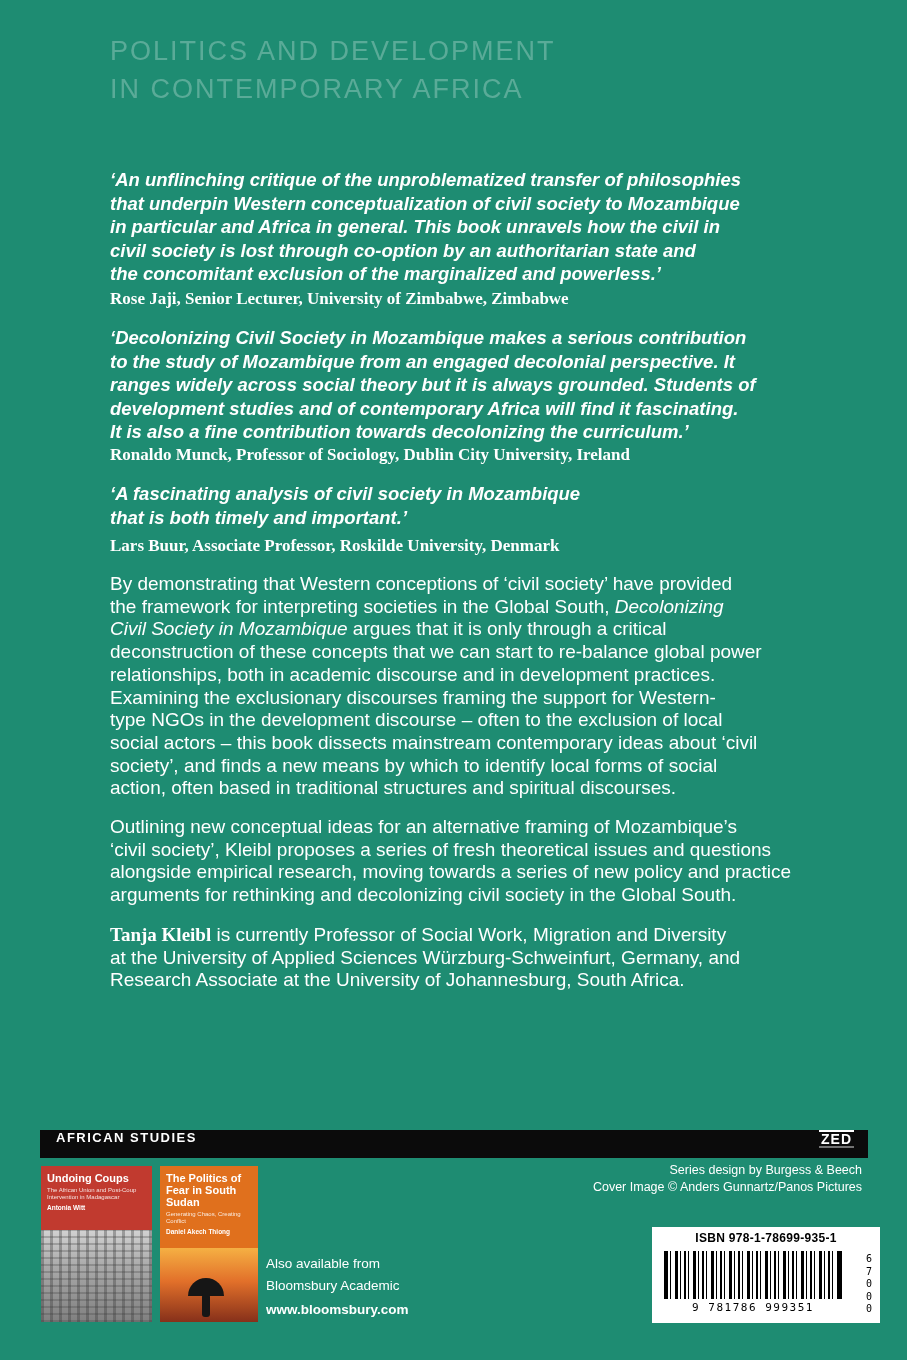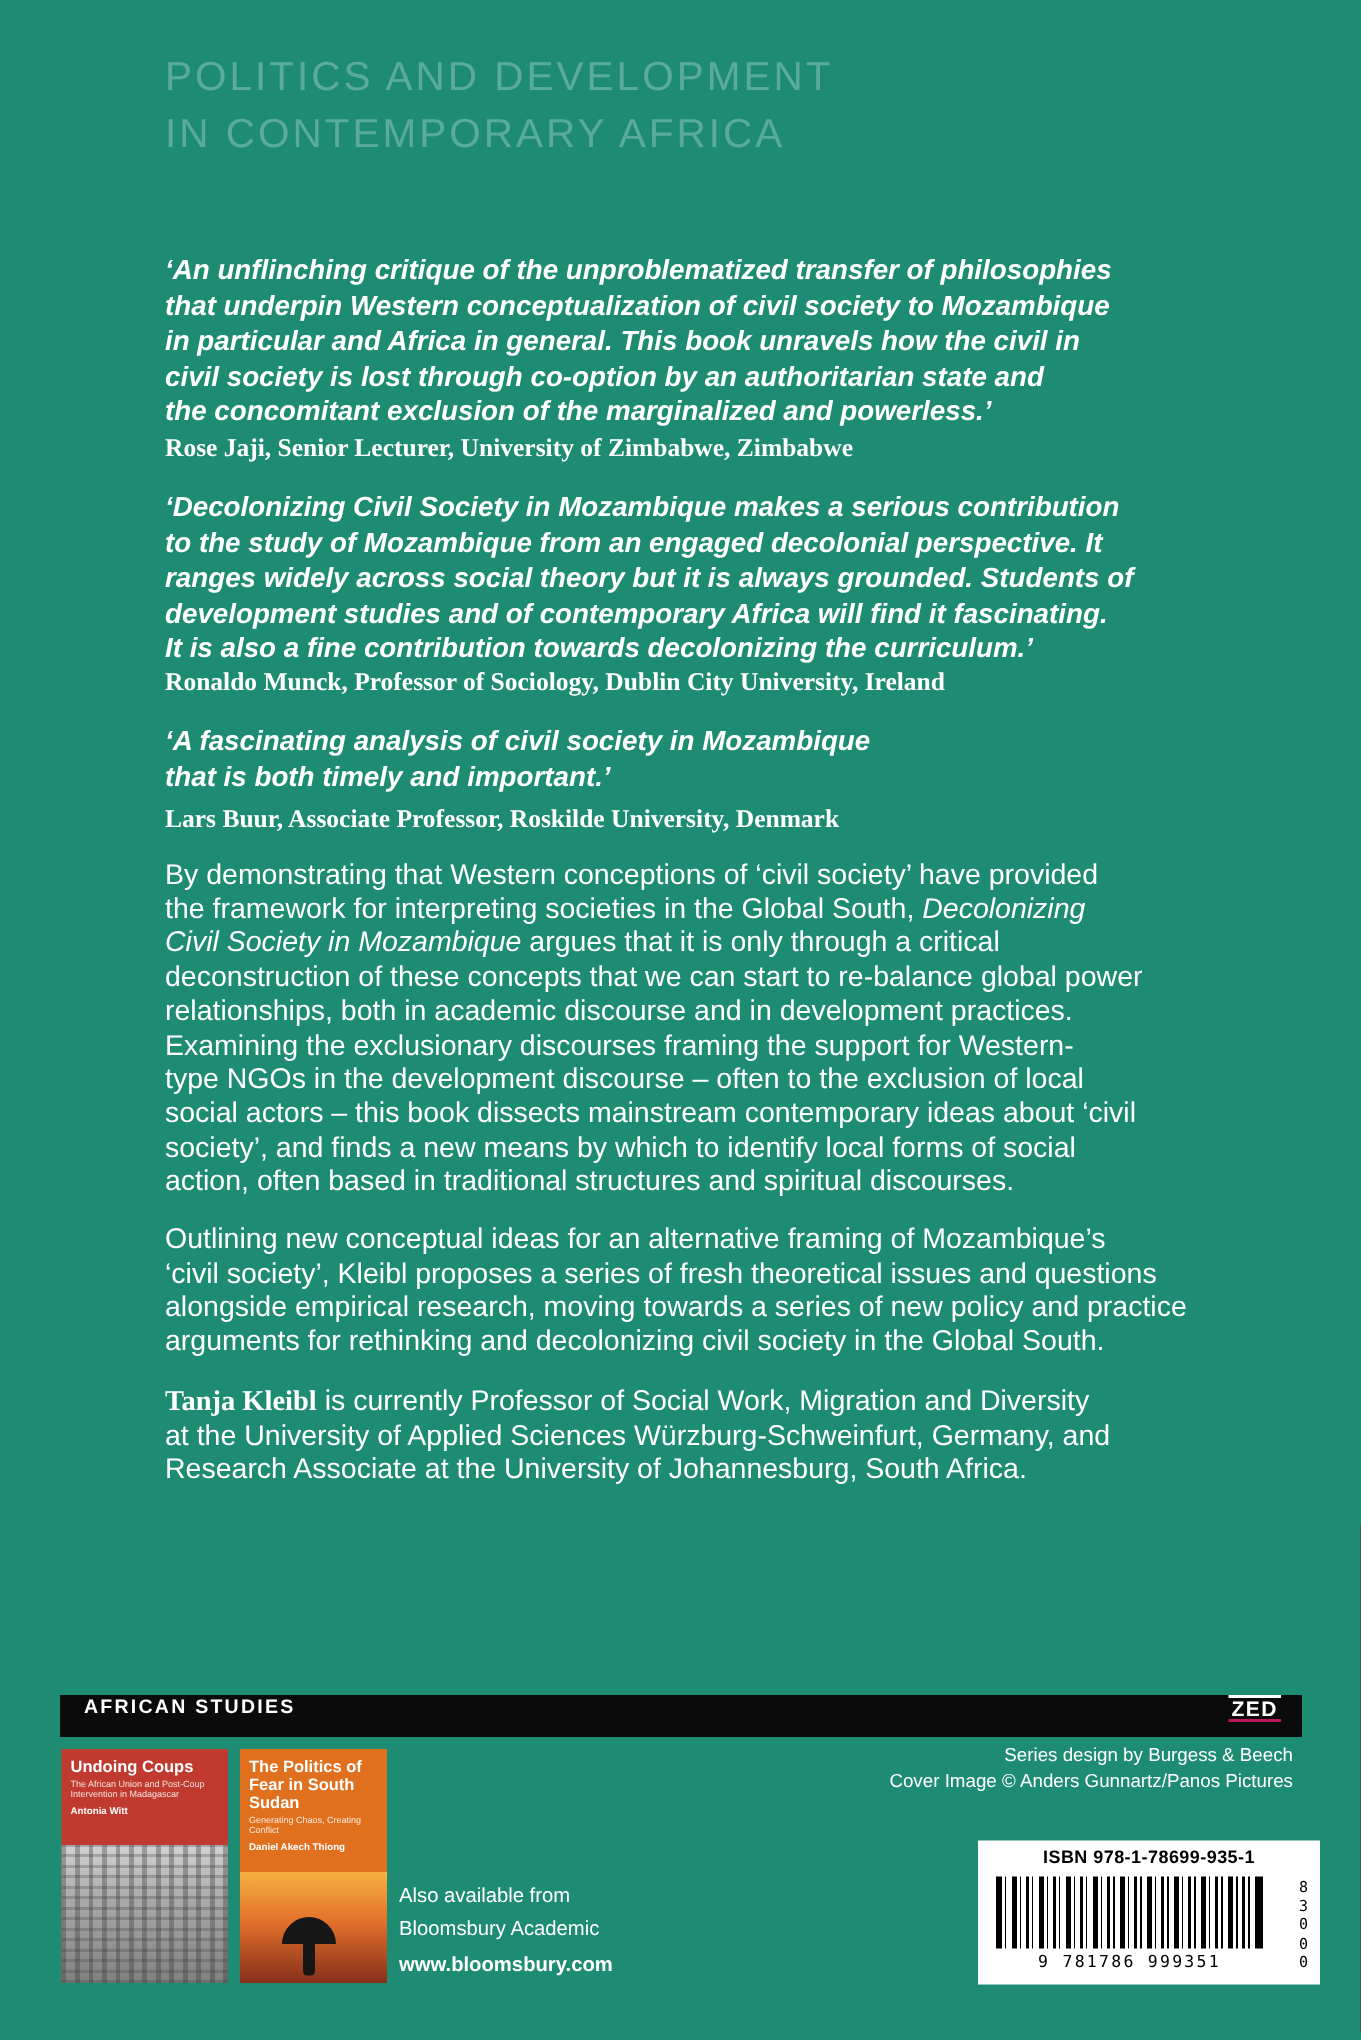--- a/index.html
+++ b/index.html
@@ -56,21 +56,21 @@
     left:40px; top:1130px; width:828px; height:28px;
     background:#0b0b0b;
     display:flex; align-items:flex-start; justify-content:space-between;
     padding:0 14px 0 16px;
   }
   .series-label {
     font-size:13px; font-weight:bold; letter-spacing:1.5px; color:#fff;
   }
   .zed-logo {
     font-size:14px; font-weight:bold; letter-spacing:1px; color:#fff;
-    border-top:2px solid #fff; border-bottom:2px solid #be185d;
+    border-top:2px solid #fff; border-bottom:2px solid #737373;
     line-height:14px; padding:0 2px;
   }
 
   
   .thumb { top:1166px; height:156px; overflow:hidden; }
   .thumb1 { left:41px; width:111px; background:#c13a2f; }
   .thumb2 { left:160px; width:98px; background:#e0701d; }
   .thumb-head { padding:6px 6px 0 6px; }
   .t-title { font-size:11px; line-height:12px; font-weight:bold; color:#fff; }
   .t-sub { font-size:6px; line-height:7px; margin-top:3px; color:rgba(255,255,255,0.85); }
@@ -214,16 +214,16 @@
 
   <div class="abs credits">
     <div>Series design by Burgess &amp; Beech</div>
     <div>Cover Image © Anders Gunnartz/Panos Pictures</div>
   </div>
 
   <div class="abs isbn-box">
     <div class="isbn-label">ISBN 978-1-78699-935-1</div>
     <div class="bars"></div>
     <div class="isbn-digits">9 781786 999351</div>
-    <div class="addon">83000</div>
+    <div class="addon">67000</div>
   </div>
 
 </div>
 
 </body></html>

